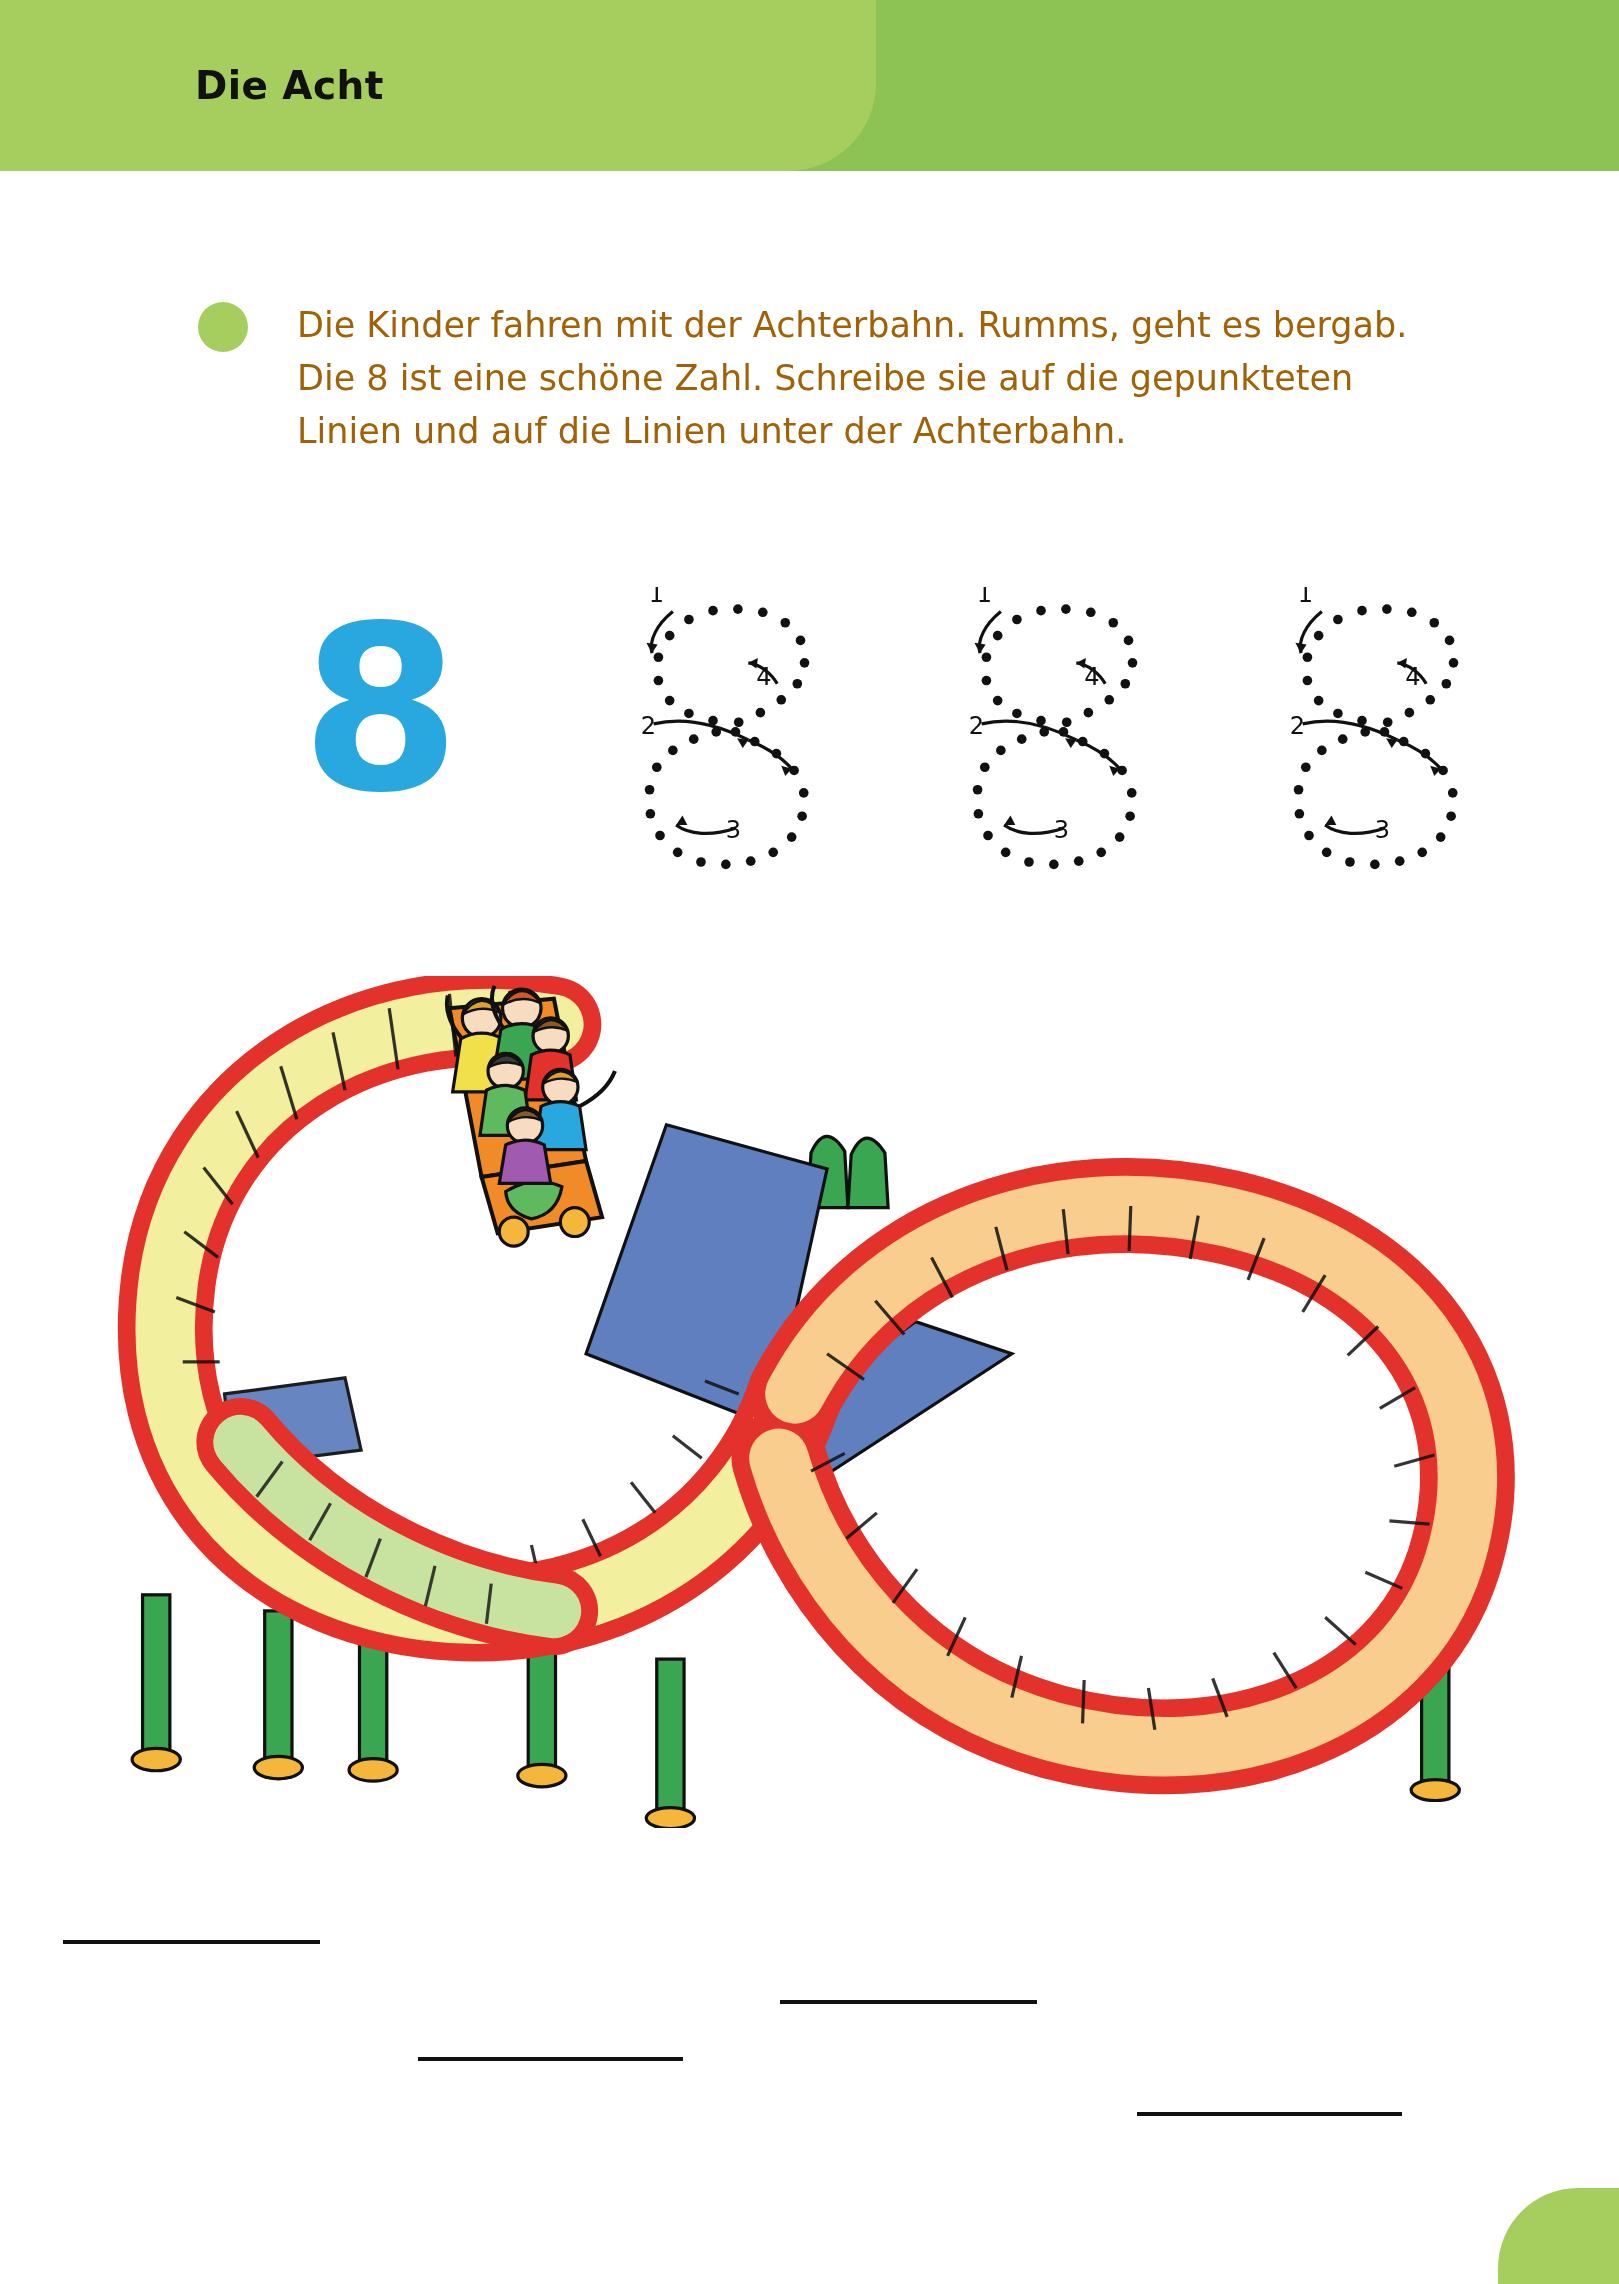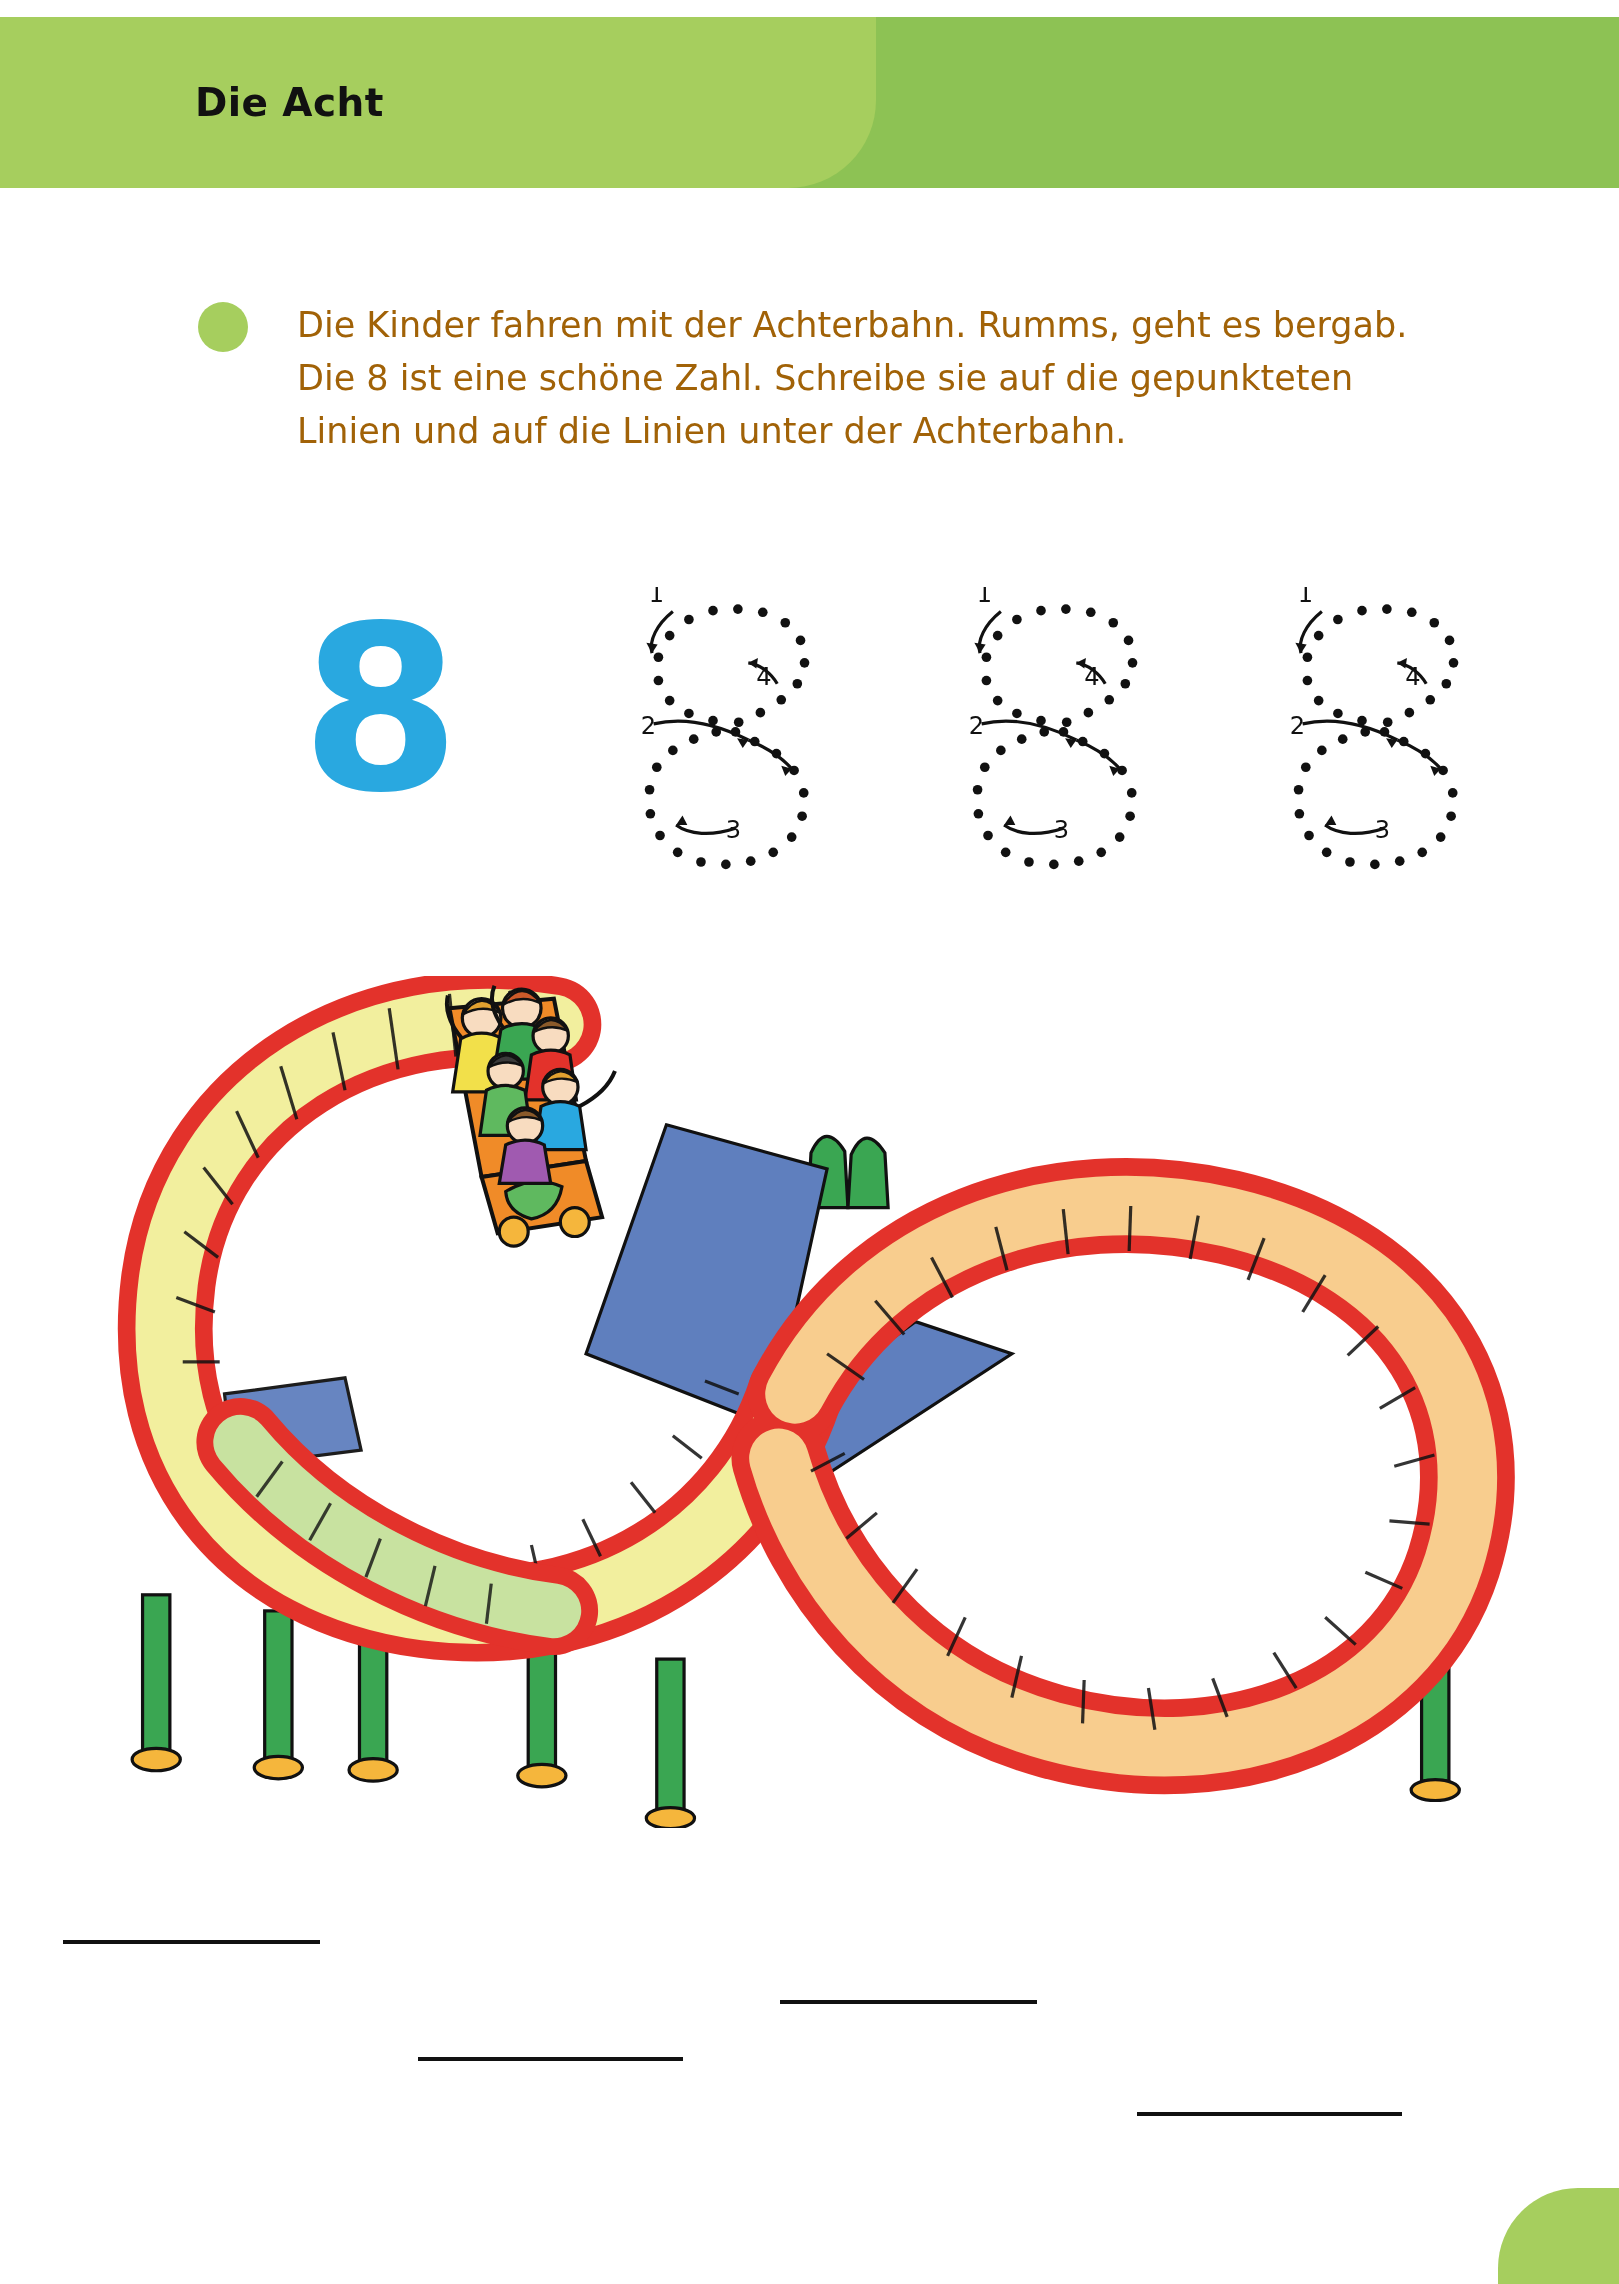--- a/index.html
+++ b/index.html
@@ -14,21 +14,20 @@
     font-family: "DejaVu Sans", sans-serif;
     overflow: hidden;
   }
 
   
   .header {
     position: absolute;
     top: 0; left: 0;
     width: 1619px;
     height: 171px;
-    margin-top: 17px;
   }
   .header-bg-right {
     position: absolute;
     top: 0; left: 0;
     width: 1619px;
     height: 171px;
     background: #8cc152;
     background: #8dc254;
   }
   .header-bg-left {

